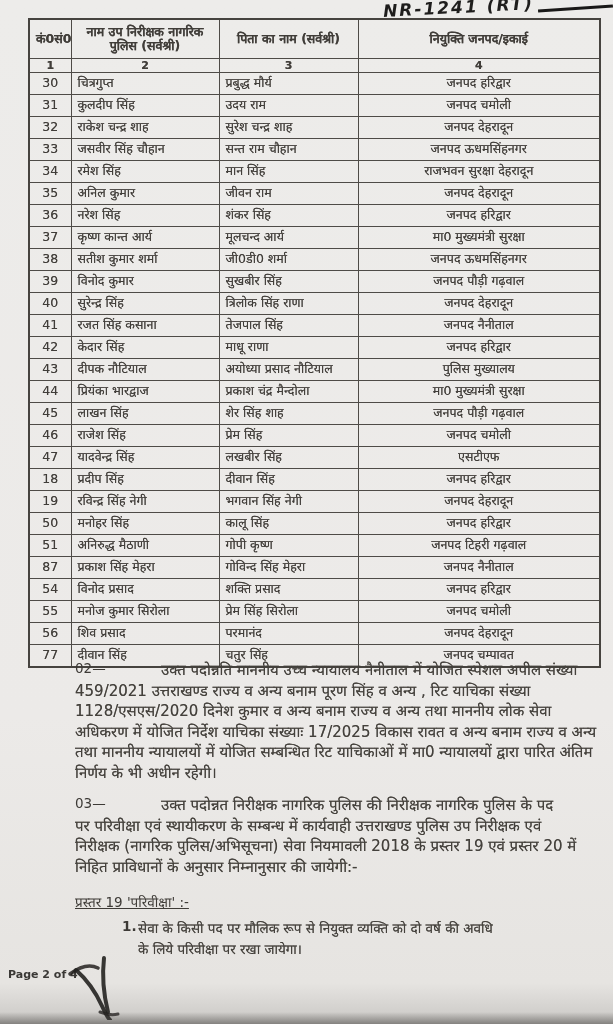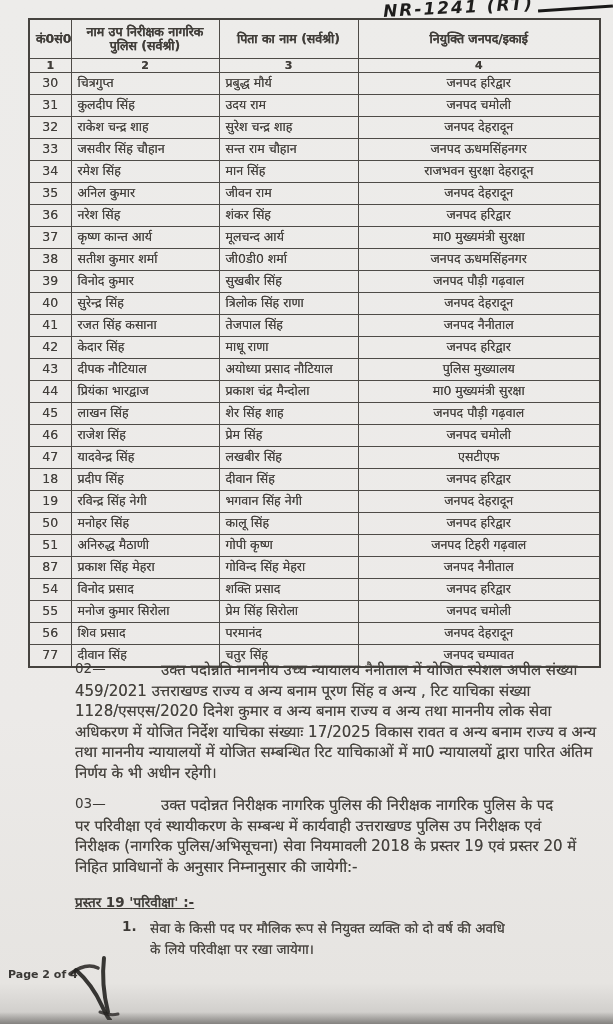--- a/index.html
+++ b/index.html
@@ -28,25 +28,25 @@
   td.c-serial{text-align:center;}
   td.c-name,td.c-father{text-align:left;}
   td.c-posting{text-align:center;}
   
   .para{position:absolute;left:75px;width:538px;}
   .para-label{position:absolute;left:0;top:0;font-weight:normal;font-size:13.5px;}
   .pline{font-size:15px;line-height:20.5px;white-space:nowrap;overflow:hidden;
          color:#44413c;text-shadow:0 0 .5px rgba(64,60,55,.65);}
   .first-indent div.pline:first-of-type{text-indent:86px;}
   
-  .section-heading{position:absolute;left:75px;top:893px;font-size:13.5px;font-weight:bold;
+  .section-heading{position:absolute;left:75px;top:893px;font-size:13.5px;font-weight:normal;
          text-decoration:underline;color:#3e3b37;}
   .list-item{position:absolute;left:122px;top:918px;width:491px;}
   .item-num{position:absolute;left:0;top:0;font-size:13.5px;font-weight:bold;}
-  .item-lines{margin-left:28px;}
+  .item-lines{margin-left:16px;}
   .item-lines div{font-size:13.5px;line-height:20.5px;white-space:nowrap;overflow:hidden;
          color:#44413c;text-shadow:0 0 .5px rgba(64,60,55,.65);}
   .page-footer{position:absolute;left:0;top:968px;width:613px;text-align:left;
          font-size:11px;font-weight:bold;color:#3a3835;margin-left:8px;}
   
   .signature{position:absolute;left:62px;top:950px;}
   .bottom-shade{position:absolute;left:0;bottom:0;width:613px;height:12px;
          background:linear-gradient(180deg,rgba(90,88,85,0) 0%,rgba(75,73,70,.55) 100%);}
 </style>
 </head>

